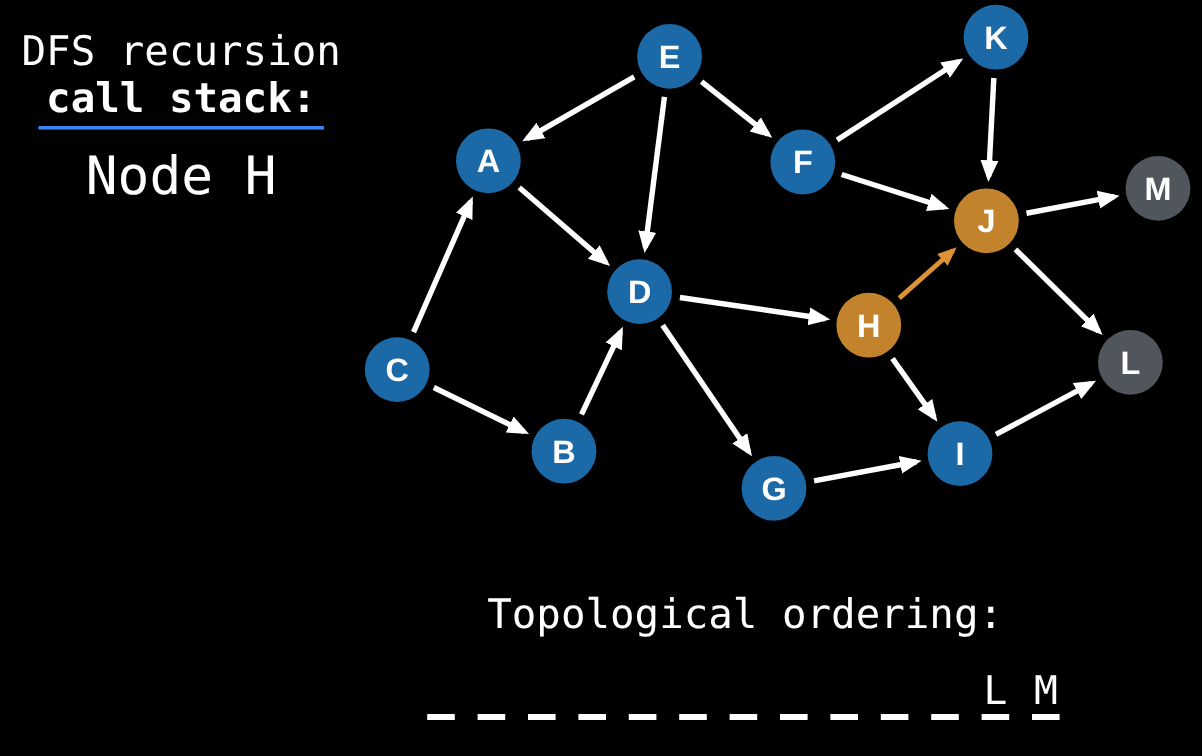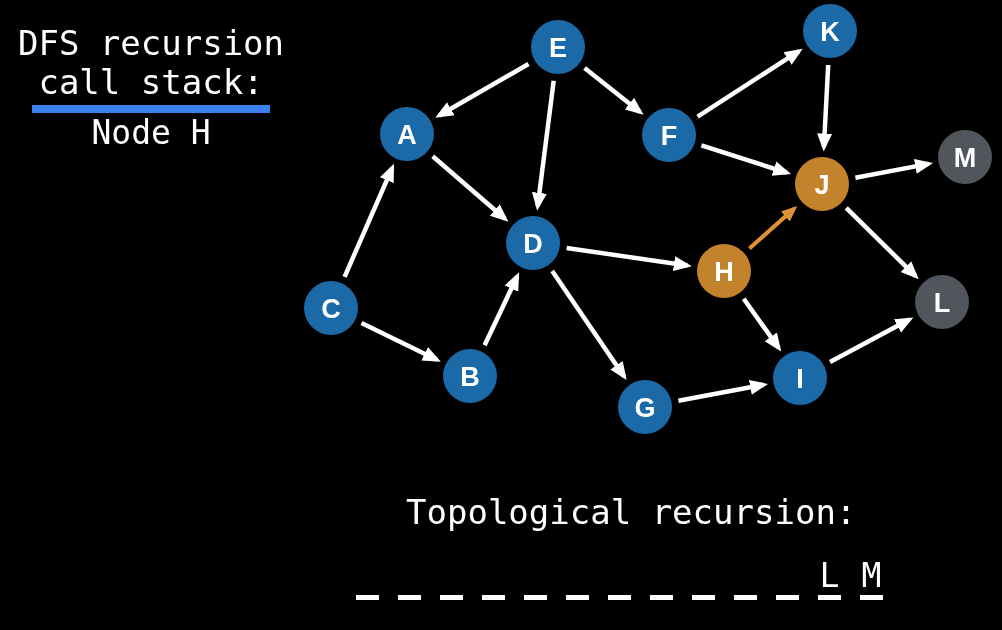--- a/index.html
+++ b/index.html
@@ -24,26 +24,27 @@
     left: 2px;
     top: 24px;
     width: 298px;
     text-align: center;
     font-size: 34px;
     line-height: 39px;
     white-space: nowrap;
   }
   #call-stack .cs-title-line2 {
     display: inline-block;
-    border-bottom: 8px solid #3b82f6;
+    border-bottom: 3px solid #3b82f6;
     padding: 0 6px 3px 6px;
+    font-weight: bold;
   }
   #call-stack .cs-entries {
-    margin-top: 0;
-    font-size: 33px;
+    margin-top: 20px;
+    font-size: 44px;
     line-height: 39px;
   }
   
   #graph-svg {
     position: absolute;
     left: 0;
     top: 0;
   }
   #graph-svg text {
     font-family: "Liberation Sans", "DejaVu Sans", sans-serif;
@@ -145,21 +146,21 @@
         <text x="942" y="311.5" fill="#ffffff">L</text>
         <circle cx="470" cy="376" r="27" fill="#1b69a7"></circle>
         <text x="470" y="385.5" fill="#ffffff">B</text>
         <circle cx="800" cy="378" r="27" fill="#1b69a7"></circle>
         <text x="800" y="387.5" fill="#ffffff">I</text>
         <circle cx="645" cy="407" r="27" fill="#1b69a7"></circle>
         <text x="645" y="416.5" fill="#ffffff">G</text>
       </g>
   </svg>
 
-  <div id="topo-label">Topological recursion:</div>
+  <div id="topo-label">Topological ordering:</div>
   <div id="topo-slots">
       <div class="slot"></div>
       <div class="slot"></div>
       <div class="slot"></div>
       <div class="slot"></div>
       <div class="slot"></div>
       <div class="slot"></div>
       <div class="slot"></div>
       <div class="slot"></div>
       <div class="slot"></div>

